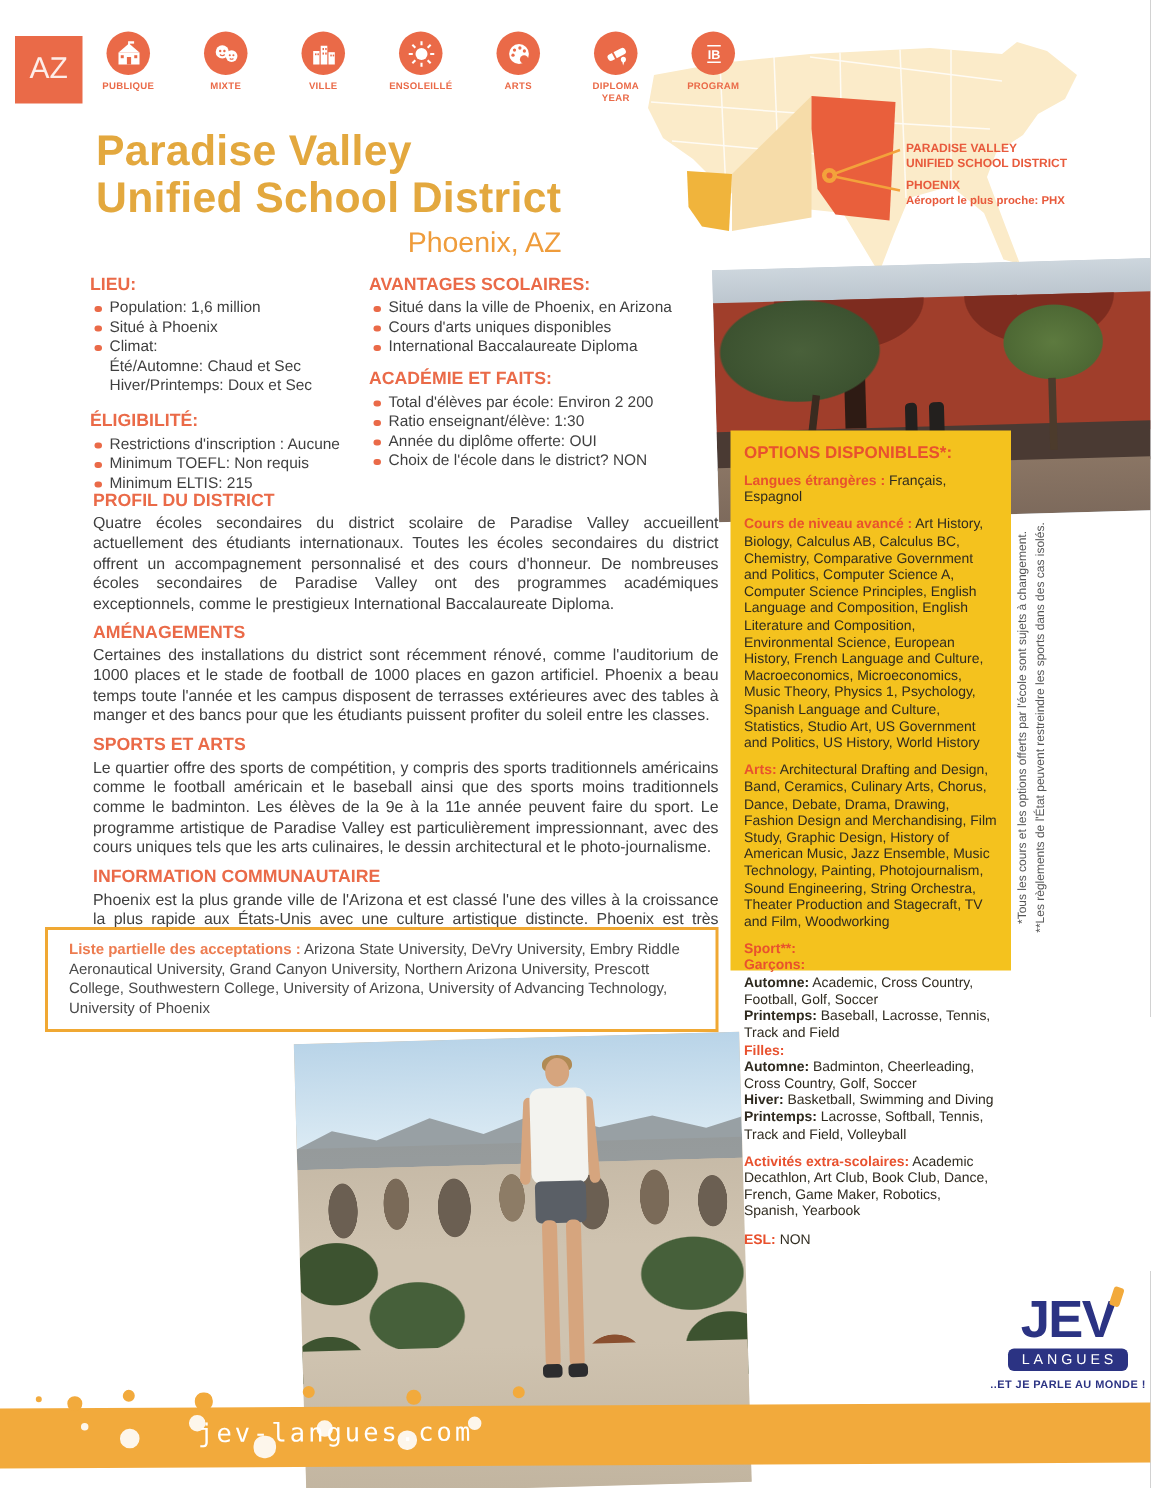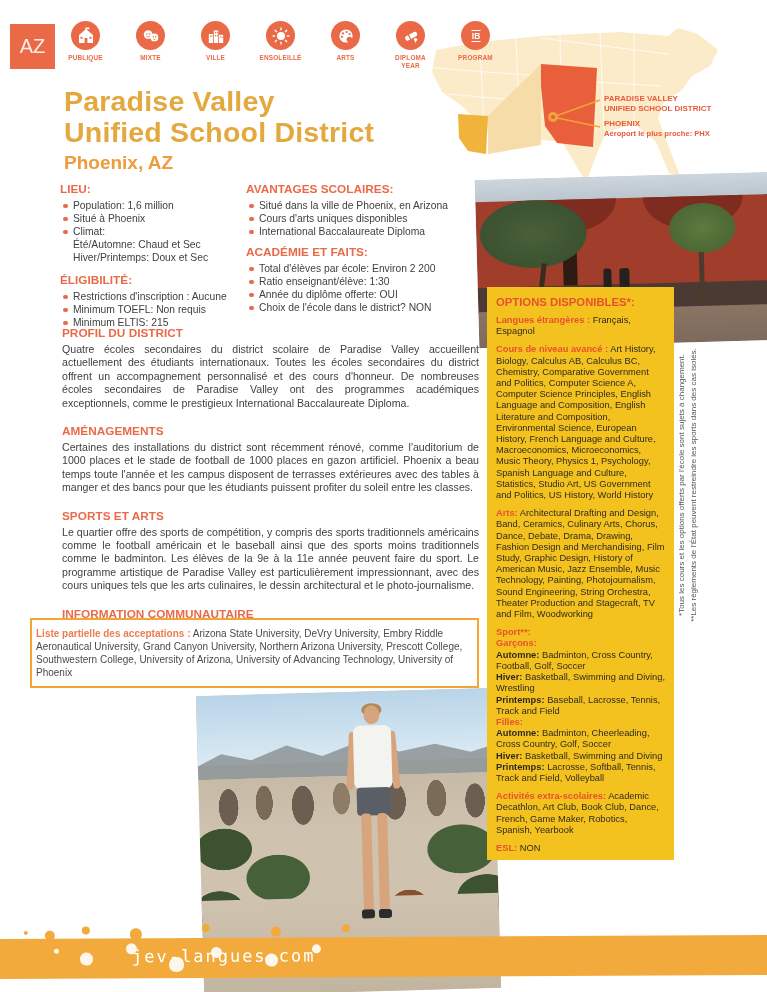--- a/index.html
+++ b/index.html
@@ -28,42 +28,42 @@
   .map{position:absolute;left:420px;top:24px;width:347px;height:170px;z-index:0;}
   .map svg{position:absolute;left:0;top:0;}
   .map-label{position:absolute;color:#E85A3C;font-weight:bold;line-height:9.5px;}
   .map-label-district{left:184px;top:70px;font-size:8px;}
   .map-label-city{left:184px;top:95px;font-size:8px;}
   .map-label .sub{font-weight:bold;font-size:7.6px;}
 
   
   .titleblock{position:absolute;left:64px;top:86px;z-index:2;}
   .title{color:var(--gold);font-size:28.5px;font-weight:bold;line-height:31px;letter-spacing:.2px;}
-  .subtitle{color:var(--orange);font-size:19px;font-weight:bold;margin-top:4px;}
+  .subtitle{color:var(--orange);font-size:19px;font-weight:normal;margin-top:4px;text-align:right;}
 
   
   .col{position:absolute;z-index:2;}
   .col-left{left:60px;top:182px;width:186px;}
   .col-right{left:246px;top:182px;width:236px;}
   h3.sec{color:var(--coral);font-size:11.8px;font-weight:bold;margin-bottom:3px;}
   ul.dots{list-style:none;margin-bottom:7px;}
   ul.dots li{position:relative;padding-left:13px;font-size:10.3px;line-height:13px;color:var(--ink);}
   ul.dots li::before{content:"";position:absolute;left:3px;top:4.5px;width:4.5px;height:4.5px;
     border-radius:50%;background:var(--coral);}
   .plain-line{padding-left:13px;font-size:10.3px;line-height:13px;color:var(--ink);}
 
   
   .paragraphs{position:absolute;left:62px;top:326px;width:417px;z-index:2;}
-  .paragraphs h3{margin-top:14px;}
+  .paragraphs h3{margin-top:4px;}
   .paragraphs h3:first-child{margin-top:0;}
   .paragraphs p{font-size:10.6px;line-height:13.4px;color:var(--ink);text-align:justify;}
 
   
   .accept-box{position:absolute;left:30px;top:618px;width:449px;border:2px solid #F0A833;
-    padding:7px 4px;z-index:2;font-size:10px;line-height:13px;color:#4a4a4a;background:#fff;}
+    padding:7px 14px;z-index:2;font-size:10px;line-height:13px;color:#4a4a4a;background:#fff;}
   .accept-box .lab{color:#ED7C50;font-weight:bold;}
 
   
   .campus-photo{position:absolute;left:477px;top:176px;width:302px;height:168px;
     transform:rotate(-1.6deg);overflow:hidden;z-index:1;background:#c5ced6;}
   .cp-sky{position:absolute;inset:0 0 auto 0;height:26px;background:linear-gradient(#cdd6dd,#b9c3cc);}
   .cp-bldg{position:absolute;left:0;top:22px;width:100%;height:92px;background:#a03e2b;
     background-image:radial-gradient(90px 60px at 30% 0%,#7e2c1f 0 55%,transparent 56%),
       radial-gradient(90px 60px at 72% 0%,#7e2c1f 0 55%,transparent 56%);}
   .cp-door{position:absolute;left:86px;top:62px;width:14px;height:46px;background:#2e1b14;}
@@ -72,21 +72,21 @@
   .cp-tree1{position:absolute;left:-18px;top:8px;width:150px;height:95px;border-radius:50%;
     background:radial-gradient(closest-side,#49603a,#3c5230 70%,transparent 72%);}
   .cp-trunk1{position:absolute;left:62px;top:85px;width:5px;height:38px;background:#3a2b20;transform:rotate(8deg);}
   .cp-palm{position:absolute;left:178px;top:18px;width:96px;height:72px;
     background:radial-gradient(closest-side,#5d7a3f,#4d6834 68%,transparent 70%);border-radius:50%;}
   .cp-trunk2{position:absolute;left:222px;top:78px;width:5px;height:48px;background:#4c3b2c;}
   .cp-fig{position:absolute;width:8px;height:20px;background:#23201e;border-radius:3px 3px 0 0;top:92px;}
   .cp-fig.f1{left:126px;} .cp-fig.f2{left:142px;width:10px;}
 
   
-  .options-box{position:absolute;left:487px;top:287px;width:187px;height:573px;background:var(--yellow);
+  .options-box{position:absolute;left:487px;top:287px;width:187px;height:360px;background:var(--yellow);
     padding:9px 9px;z-index:3;color:#2F2A1F;}
   .options-box h2{color:var(--coral-deep);font-size:11.3px;font-weight:bold;margin-bottom:7px;}
   .opt-block{font-size:9.3px;line-height:11.2px;margin-bottom:7px;}
   .opt-block .red{color:var(--coral-deep);font-weight:bold;}
   .opt-block .bold{font-weight:bold;}
 
   
   .footnotes{position:absolute;left:539px;top:467px;width:310px;height:36px;transform:rotate(-90deg);
     z-index:3;font-size:8px;line-height:12px;color:#555;text-align:center;}
 
@@ -371,22 +371,21 @@
     </div>
     <div class="opt-block">
       <span class="red">Cours de niveau avancé :</span> <span>Art History, Biology, Calculus AB, Calculus BC, Chemistry, Comparative Government and Politics, Computer Science A, Computer Science Principles, English Language and Composition, English Literature and Composition, Environmental Science, European History, French Language and Culture, Macroeconomics, Microeconomics, Music Theory, Physics 1, Psychology, Spanish Language and Culture, Statistics, Studio Art, US Government and Politics, US History, World History</span>
     </div>
     <div class="opt-block">
       <span class="red">Arts:</span> <span>Architectural Drafting and Design, Band, Ceramics, Culinary Arts, Chorus, Dance, Debate, Drama, Drawing, Fashion Design and Merchandising, Film Study, Graphic Design, History of American Music, Jazz Ensemble, Music Technology, Painting, Photojournalism, Sound Engineering, String Orchestra, Theater Production and Stagecraft, TV and Film, Woodworking</span>
     </div>
     <div class="opt-block">
       <div class="red">Sport**:</div>
       <div class="red">Garçons:</div>
-      <div><span class="bold">Automne:</span> <span>Badminton, Cross Country, Football, Golf, Soccer</span></div>
-      <div><span class="bold">Hiver:</span> <span>Basketball, Swimming and Diving, Wrestling</span></div>
+      <div><span class="bold">Automne:</span> <span>Academic, Cross Country, Football, Golf, Soccer</span></div>
       <div><span class="bold">Printemps:</span> <span>Baseball, Lacrosse, Tennis, Track and Field</span></div>
       <div class="red">Filles:</div>
       <div><span class="bold">Automne:</span> <span>Badminton, Cheerleading, Cross Country, Golf, Soccer</span></div>
       <div><span class="bold">Hiver:</span> <span>Basketball, Swimming and Diving</span></div>
       <div><span class="bold">Printemps:</span> <span>Lacrosse, Softball, Tennis, Track and Field, Volleyball</span></div>
     </div>
     <div class="opt-block">
       <span class="red">Activités extra-scolaires:</span> <span>Academic Decathlon, Art Club, Book Club, Dance, French, Game Maker, Robotics, Spanish, Yearbook</span>
     </div>
     <div class="opt-block">
@@ -412,20 +411,25 @@
       <div class="p-arm r"></div>
       <div class="p-torso"></div>
       <div class="p-shorts"></div>
       <div class="p-leg l"></div>
       <div class="p-leg r"></div>
       <div class="p-shoe l"></div>
       <div class="p-shoe r"></div>
     </div>
   </div>
 
+  <div class="jev-logo">
+    <div class="jev-word"><span>JEV</span><span class="jev-tick"></span></div>
+    <div><span class="jev-pill">LANGUES</span></div>
+    <div class="jev-tag">..ET JE PARLE AU MONDE !</div>
+  </div>
 
   <div class="footer-band">
     <div class="specks"></div>
     <div class="holes"></div>
     <div class="web">jev-langues.com</div>
   </div>
 
 </div>
 
 </body></html>

